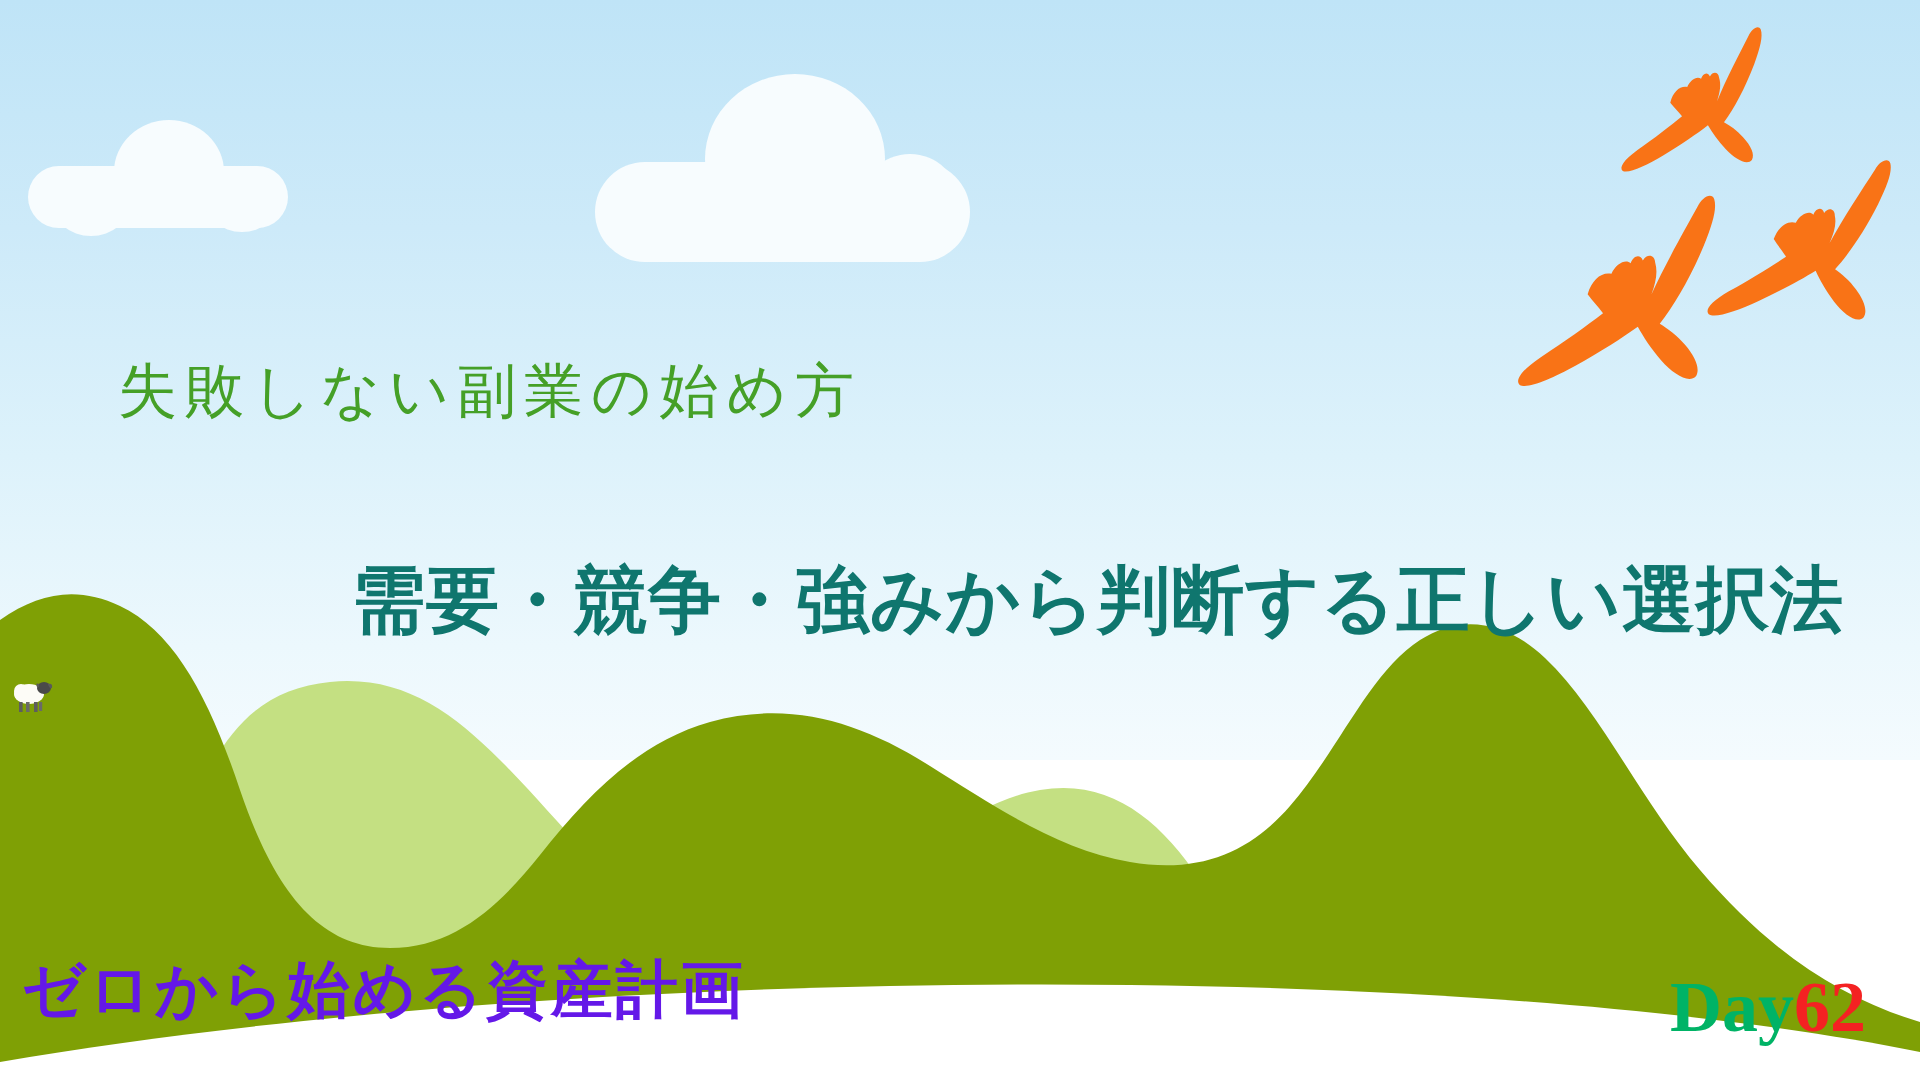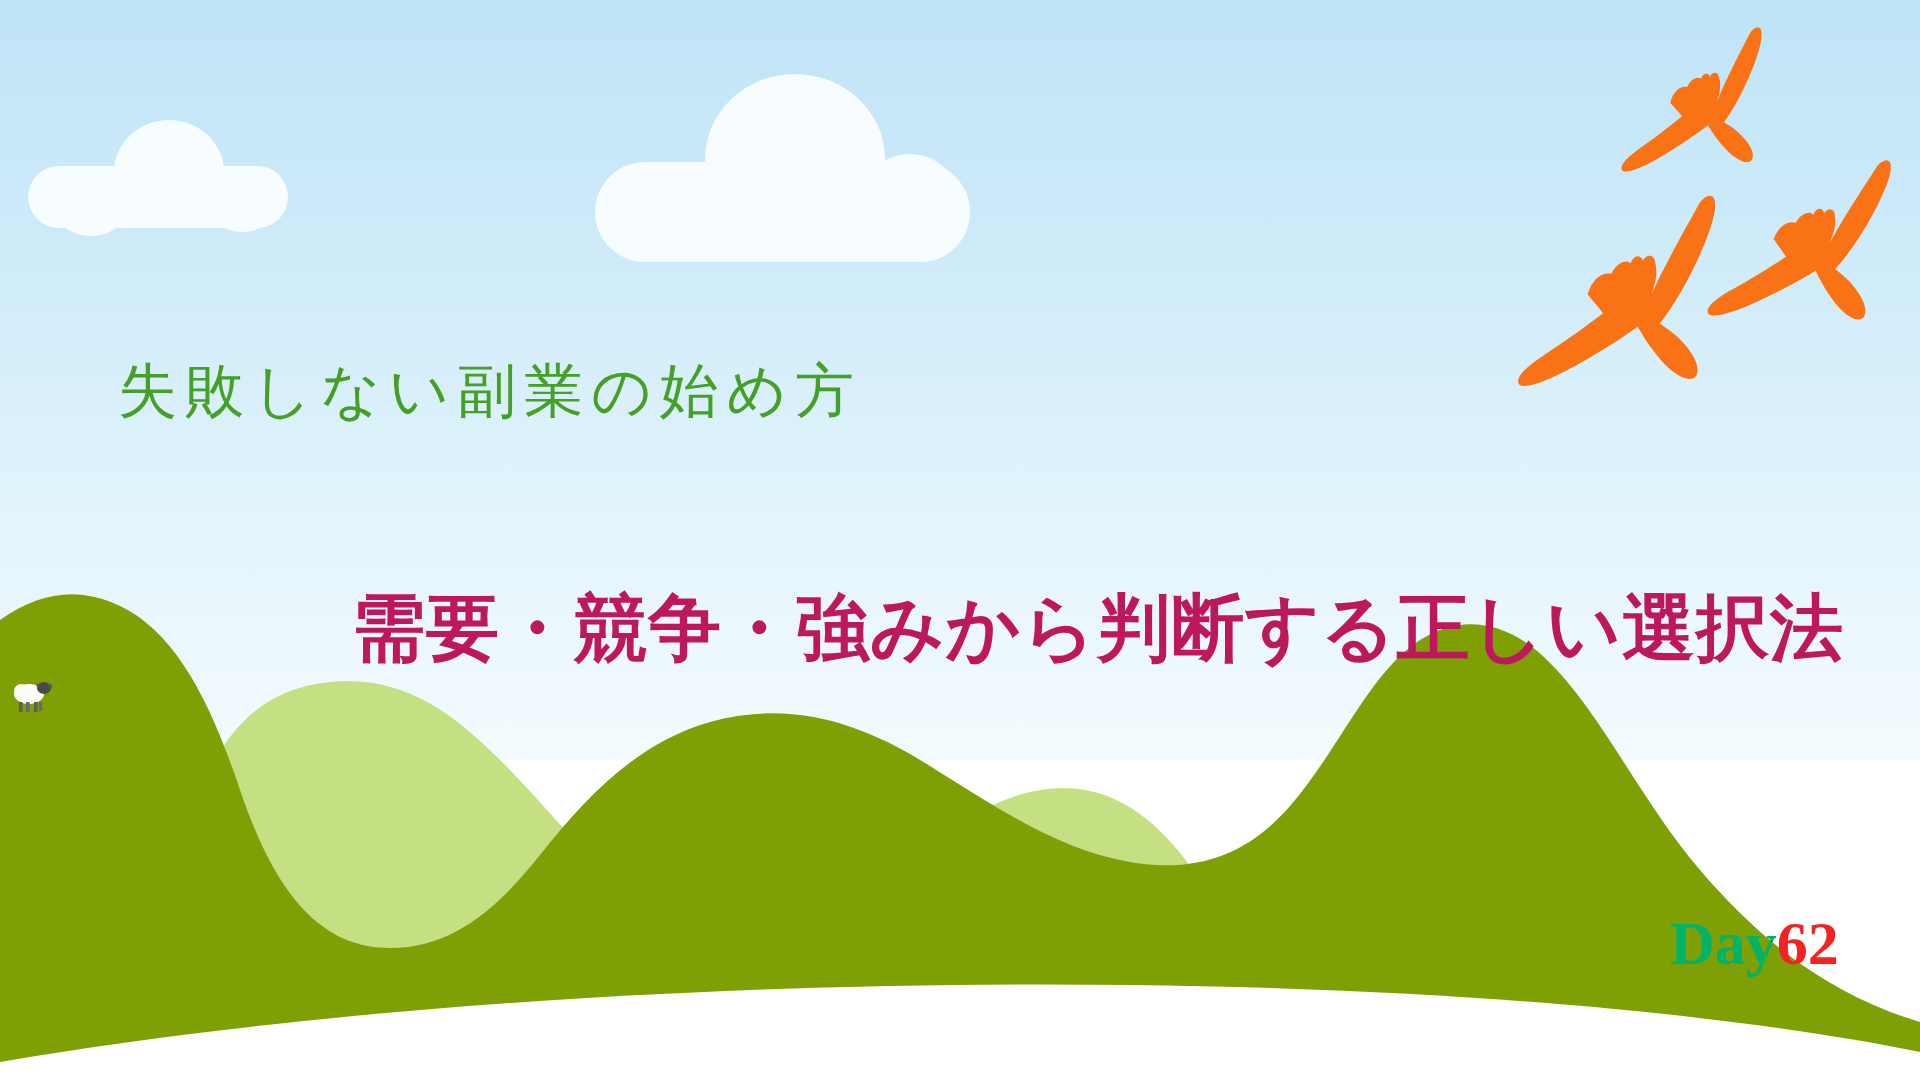--- a/index.html
+++ b/index.html
@@ -75,22 +75,21 @@
     color: #45a027;
     font-weight: 400;
   }
 
   #main-title {
     left: 352px; top: 552px;
     font-family: Liberation Serif, serif;
     font-size: 73px;
     font-weight: 700;
     letter-spacing: 1px;
-    color: #be185d;
-    margin-top: 28px;
+    color: #0f766e;
   }
 
   #brand-text {
     left: 22px; top: 948px;
     font-family: "Liberation Serif", serif;
     font-size: 62px;
     font-weight: 700;
     letter-spacing: 3px;
     color: #6418e8;
   }
@@ -102,23 +101,23 @@
     font-weight: 700;
     letter-spacing: 1px;
     background: linear-gradient(90deg, #f163a8 0%, #f58fb4 22%, #f9a486 55%, #fbc16a 80%, #fcd98c 100%);
     -webkit-background-clip: text;
     background-clip: text;
     color: transparent;
     -webkit-text-fill-color: transparent;
   }
 
   #day-counter {
-    left: 1670px; top: 908px;
-    font-family: "Liberation Serif", serif;
-    font-size: 62px;
+    left: 1670px; top: 966px;
+    font-family: "Liberation Serif", serif;
+    font-size: 72px;
     font-weight: 700;
   }
   #day-counter .day-word { color: #00b366; }
   #day-counter .day-num  { color: #f42222; }
 </style>
 </head>
 <body>
 
 <div id="stage">
 
@@ -202,19 +201,20 @@
       <rect x="18" y="28" width="3.6" height="10" fill="#6a6a6a"></rect>
       <rect x="26" y="28" width="3.6" height="10" fill="#5e5e5e"></rect>
       <rect x="31" y="28" width="3.2" height="9" fill="#6a6a6a"></rect>
     </svg>
   </div>
 
   <div class="txt" id="subtitle-line">失敗しない副業の始め方</div>
 
   <div class="txt" id="main-title">需要・競争・強みから判断する正しい選択法</div>
 
+  <div class="txt" id="brand-text">ゼロから始める資産計画</div>
 
 
   <div class="txt" id="day-counter">
     <span class="day-word">Day</span><span class="day-num">62</span>
   </div>
 
 </div>
 
 </body></html>

